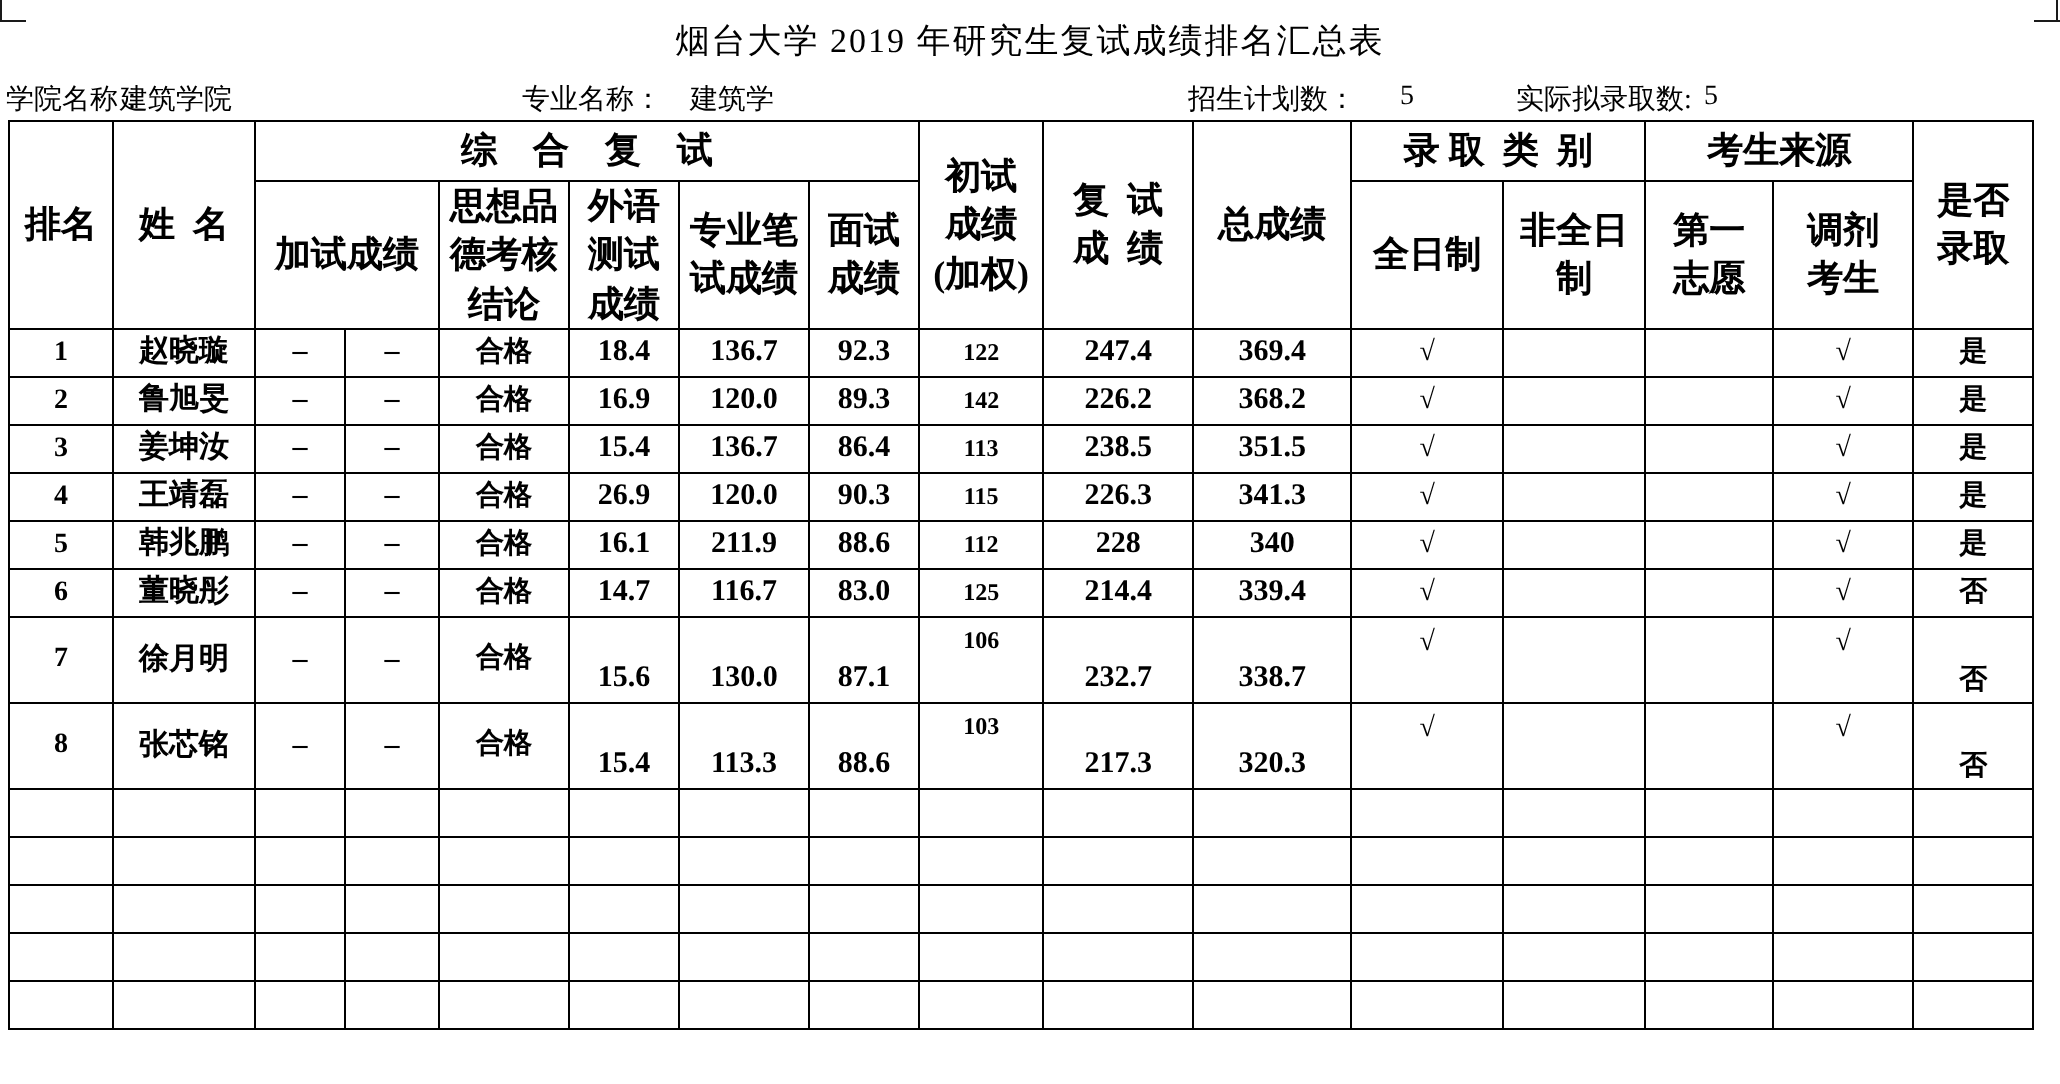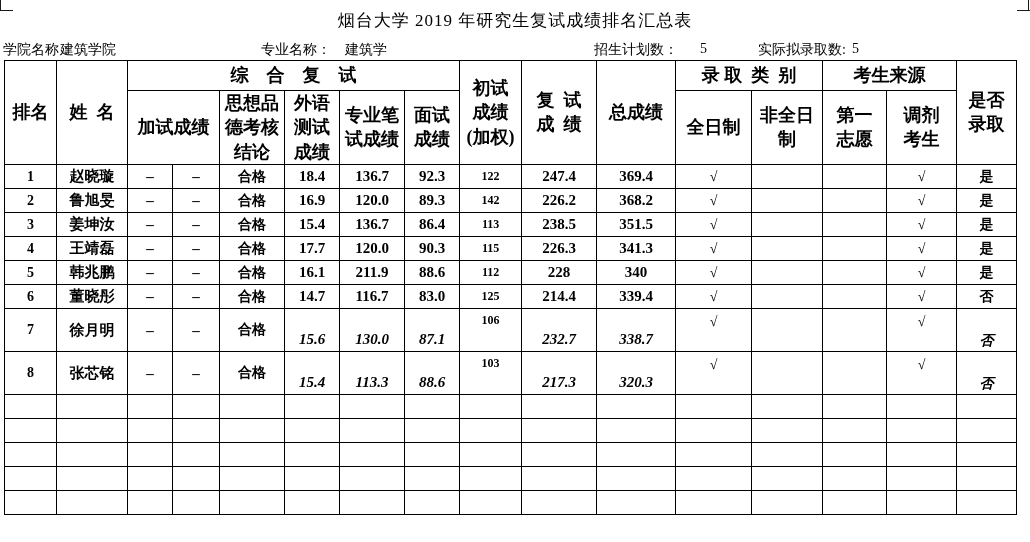--- a/index.html
+++ b/index.html
@@ -25,21 +25,21 @@
   th{font-weight:bold;font-size:18px;line-height:1.35;white-space:pre-wrap;}
   tr.h1{height:30px;}
   tr.h2{height:64px;}
   tr.row{height:24px;}
   tr.tall{height:43px;}
   td{font-size:15px;font-weight:bold;line-height:1.1;}
   td.c8{font-size:12px;}
   td.c11,td.c12,td.c13,td.c14{font-weight:normal;font-size:14px;}
   td.c0{font-size:14px;}
   td.c4,td.c15{font-size:14px;}
-  tr.tall td.vb{vertical-align:bottom;padding-bottom:3px;font-style:italic;}
+  tr.tall td.vb{vertical-align:bottom;padding-bottom:3px;}
   tr.tall td.vt{vertical-align:top;padding-top:5px;}
 </style>
 </head>
 <body>
 
 <div class="tick" style="left:0;top:0;width:1px;height:11px;"></div>
 <div class="tick" style="left:0;top:10px;width:13px;height:1px;"></div>
 <div class="tick" style="left:1017px;top:10px;width:13px;height:1px;"></div>
 <div class="tick" style="left:1028px;top:0;width:1px;height:11px;"></div>
 
@@ -165,21 +165,21 @@
         <td class="c13"></td>
         <td class="c14">√</td>
         <td class="c15">是</td>
       </tr>
       <tr class="row">
         <td class="c0">4</td>
         <td class="c1">王靖磊</td>
         <td class="c2">–</td>
         <td class="c3">–</td>
         <td class="c4">合格</td>
-        <td class="c5">17.7</td>
+        <td class="c5">26.9</td>
         <td class="c6">120.0</td>
         <td class="c7">90.3</td>
         <td class="c8">115</td>
         <td class="c9">226.3</td>
         <td class="c10">341.3</td>
         <td class="c11">√</td>
         <td class="c12"></td>
         <td class="c13"></td>
         <td class="c14">√</td>
         <td class="c15">是</td>

